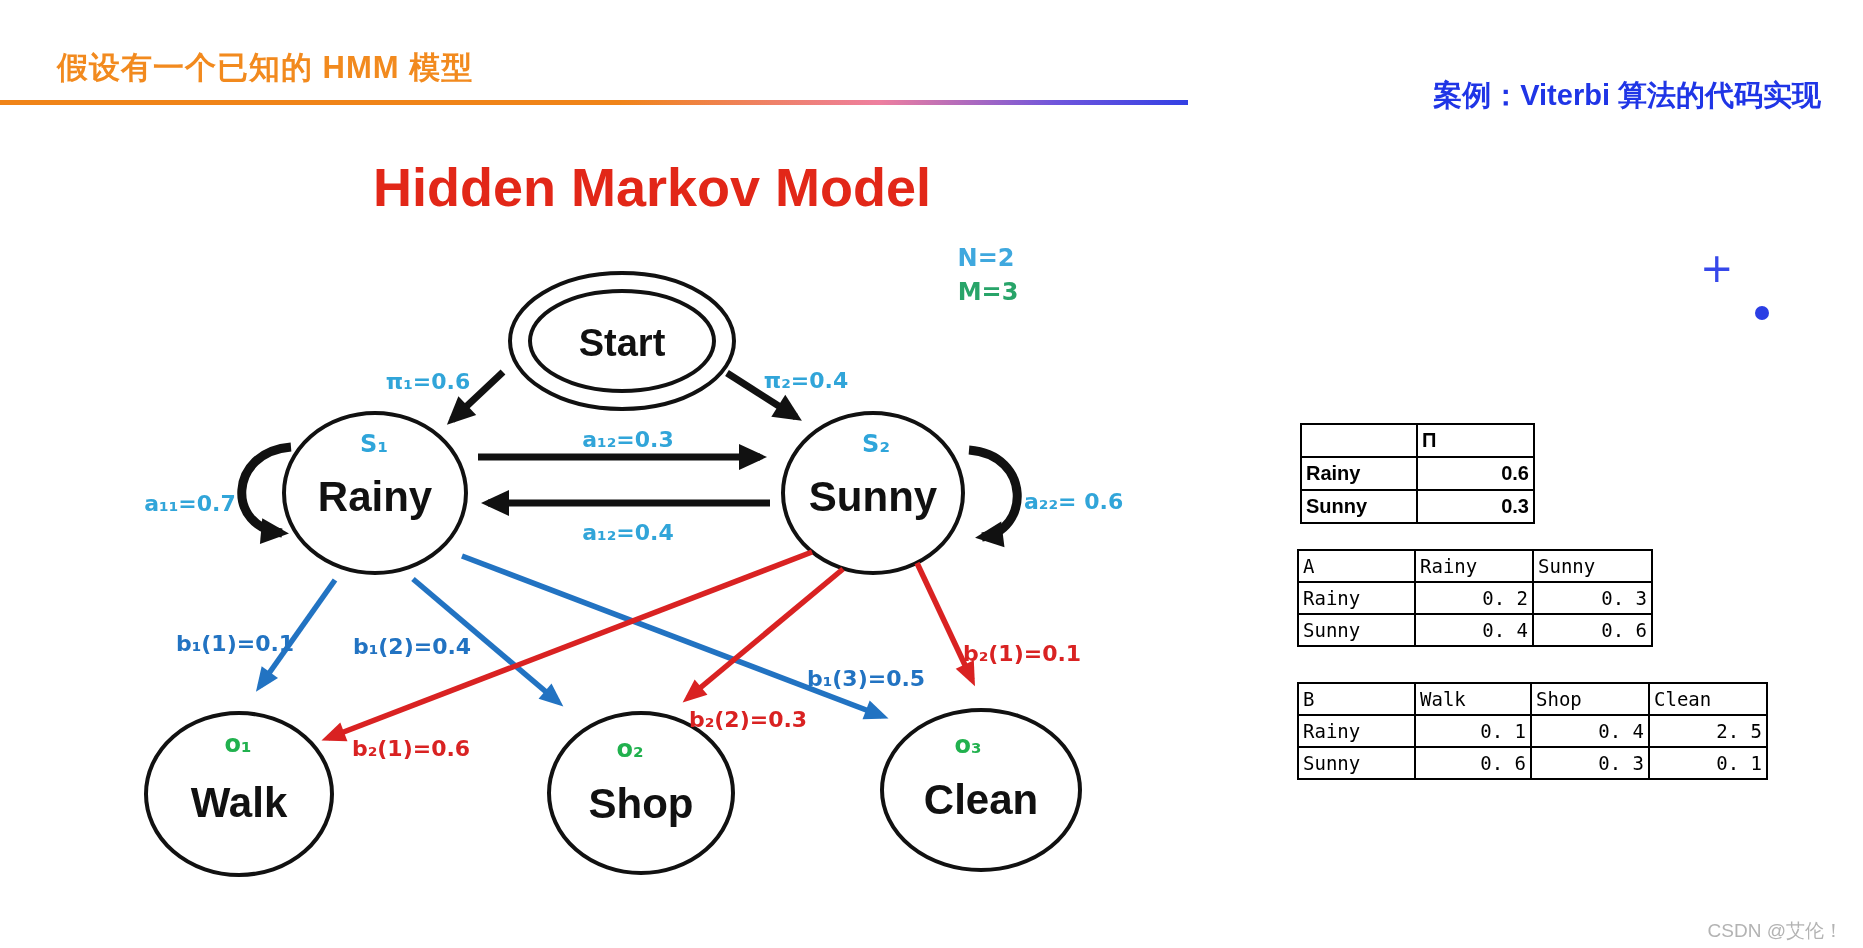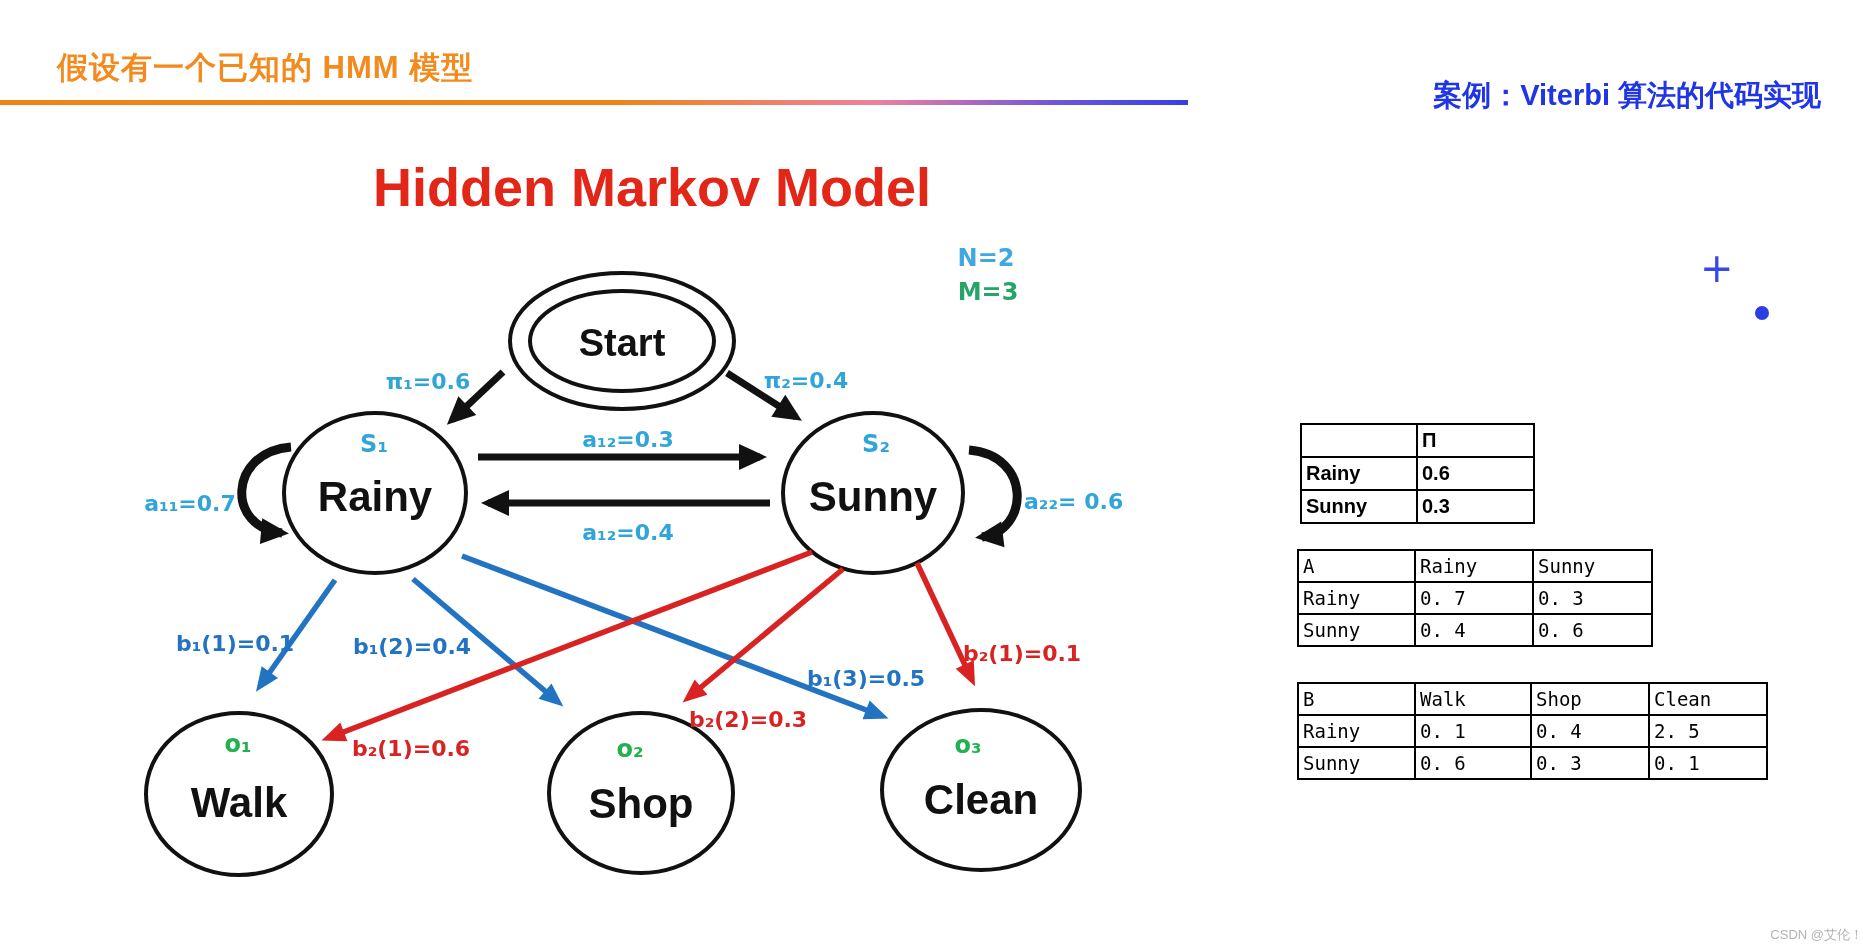--- a/index.html
+++ b/index.html
@@ -24,34 +24,34 @@
   .lbl       { font-size:22px; font-weight:bold; }
   .lbl-cyan  { fill:#31A5D9; }
   .lbl-blue  { fill:#2273C2; }
   .lbl-red   { fill:#D92222; }
   .lbl-n     { fill:#3FA8DE; font-size:24px; font-weight:bold; }
   .lbl-m     { fill:#28A469; font-size:24px; font-weight:bold; }
 
   .data-table { position:absolute; border-collapse:collapse; color:#000; }
   .data-table td, .data-table th { border:2px solid #000; padding:0 4px; font-weight:normal;
                   text-align:left; white-space:pre; overflow:hidden; }
-  .data-table .num { }
+  .data-table .num { text-align:right; }
   .tbl-pi { left:1300px; top:423px; font-family:"Liberation Sans",sans-serif;
             font-size:20px; font-weight:bold; }
   .tbl-pi td, .tbl-pi th { font-weight:bold; height:31px; }
   .tbl-mono { font-family:"DejaVu Sans Mono","Liberation Mono",monospace; font-size:19px; }
   .tbl-mono td, .tbl-mono th { height:30px; }
   .tbl-a { left:1297px; top:549px; }
   .tbl-b { left:1297px; top:682px; }
 
   .plus-mark { position:absolute; left:1700px; top:245px; font-size:40px; font-weight:400;
                color:#3648EA; font-family:"DejaVu Sans",sans-serif; }
   .blue-dot  { position:absolute; left:1755px; top:306px; width:14px; height:14px;
                border-radius:50%; background:#2B3EE4; }
-  .watermark { position:absolute; right:0; bottom:4px; font-size:13px; color:#B3B3B3; }
+  .watermark { position:absolute; right:20px; bottom:4px; font-size:19px; color:#B3B3B3; }
 </style>
 </head>
 <body>
 
 <div class="page">
 
   <div class="header-title">假设有一个已知的 HMM 模型</div>
   <div class="header-underline"></div>
   <div class="case-title">案例：Viterbi 算法的代码实现</div>
 
@@ -156,21 +156,21 @@
         <col style="width:119px">
       </colgroup>
     <tbody>
         <tr>
       <th>A</th>
       <th>Rainy</th>
       <th>Sunny</th>
     </tr>
     <tr>
       <td>Rainy</td>
-      <td class="num">0. 7</td>
+      <td class="num">0. 2</td>
       <td class="num">0. 3</td>
     </tr>
     <tr>
       <td>Sunny</td>
       <td class="num">0. 4</td>
       <td class="num">0. 6</td>
     </tr>
   </tbody>
     </table>
 

